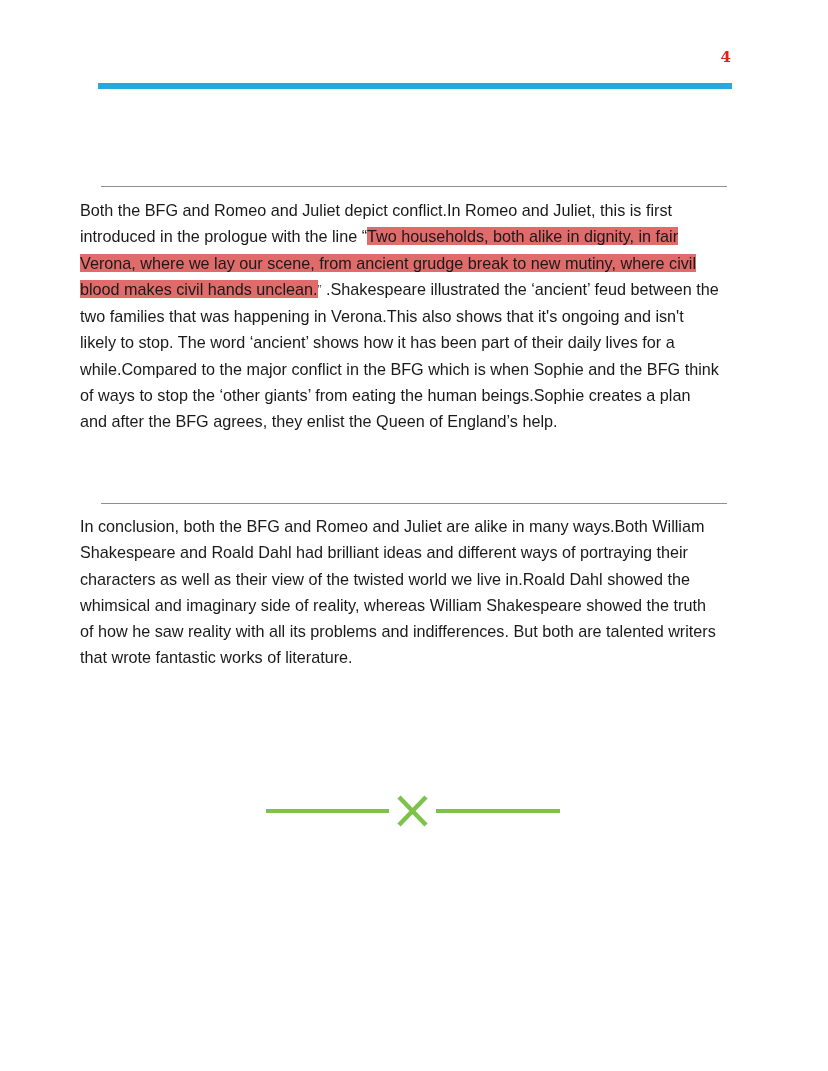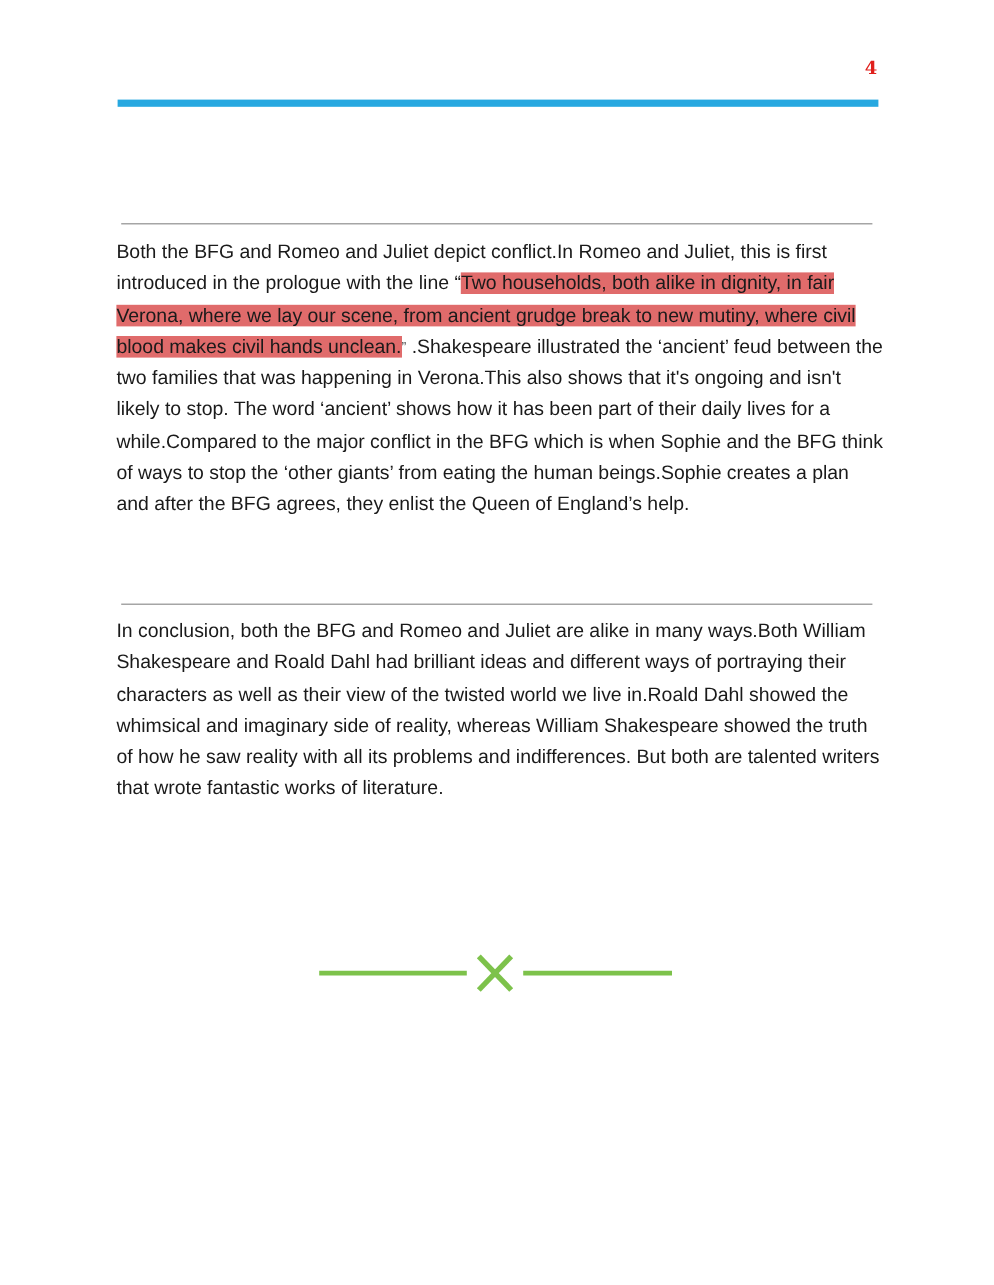--- a/index.html
+++ b/index.html
@@ -35,21 +35,21 @@
     }
     .section-rule {
       position: absolute;
       left: 101px;
       width: 626px;
       height: 1px;
       background: #8f8f8f;
     }
     .paragraph {
       position: absolute;
-      left: 97px;
+      left: 80px;
       width: 640px;
       font-size: 16.2px;
       line-height: 26.3px;
       color: #1a1a1a;
       margin: 0;
     }
     .highlight {
       background: #e06b6b;
       color: #1a1a1a;
     }

